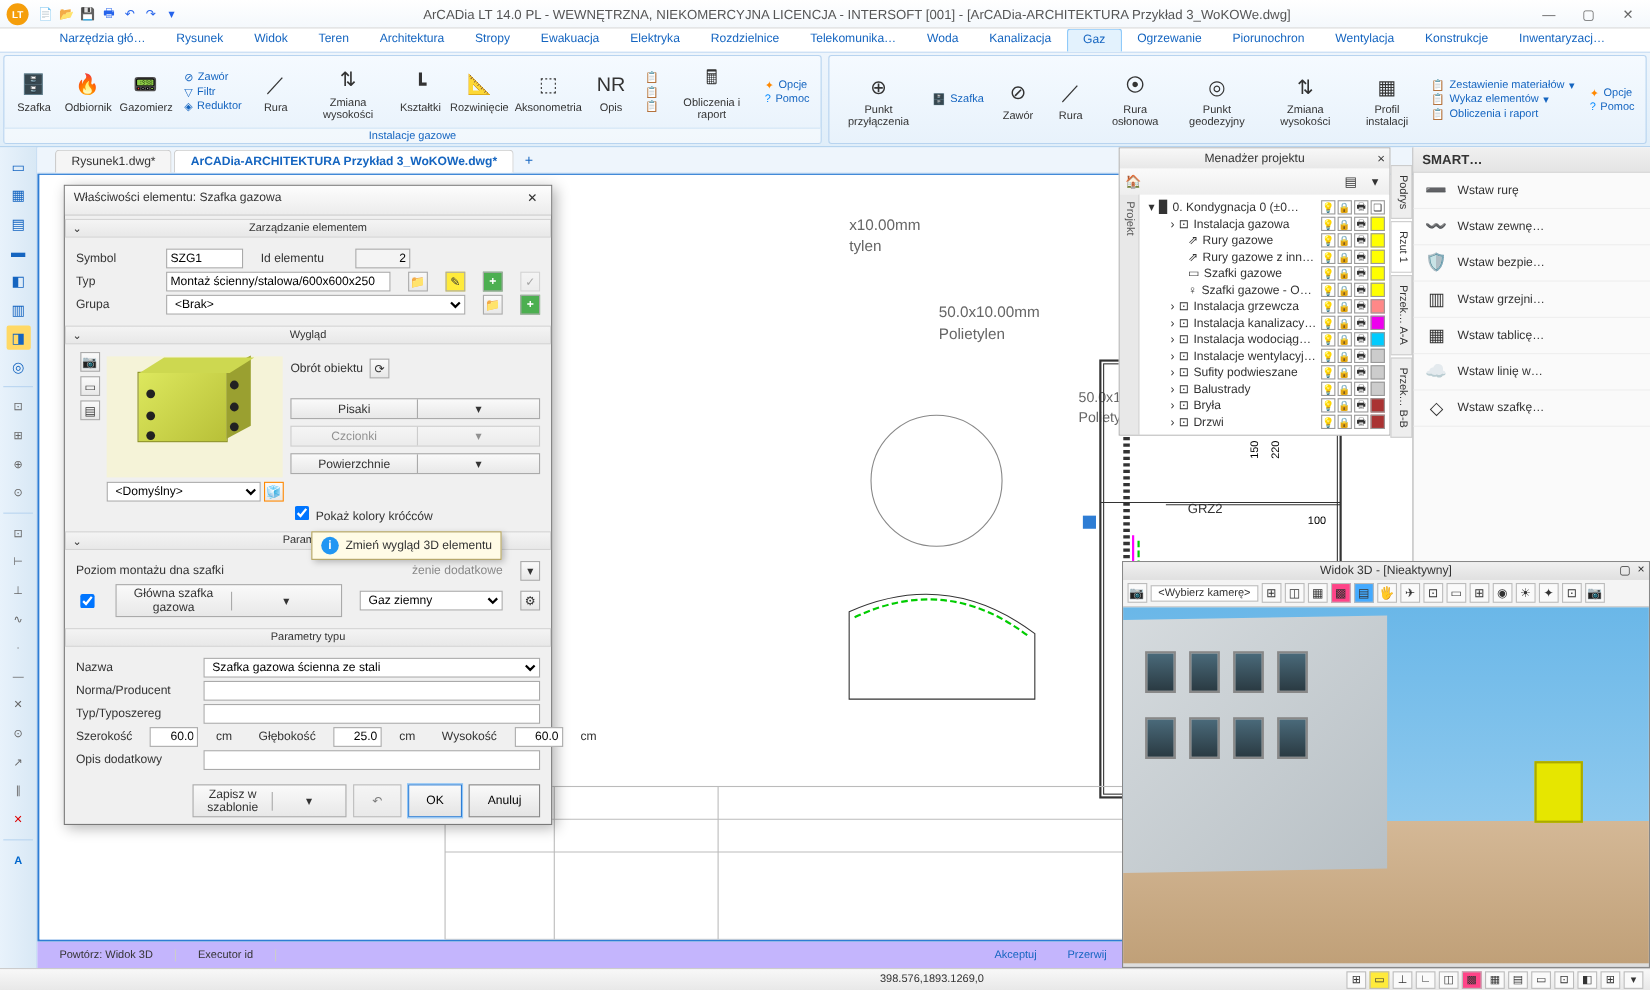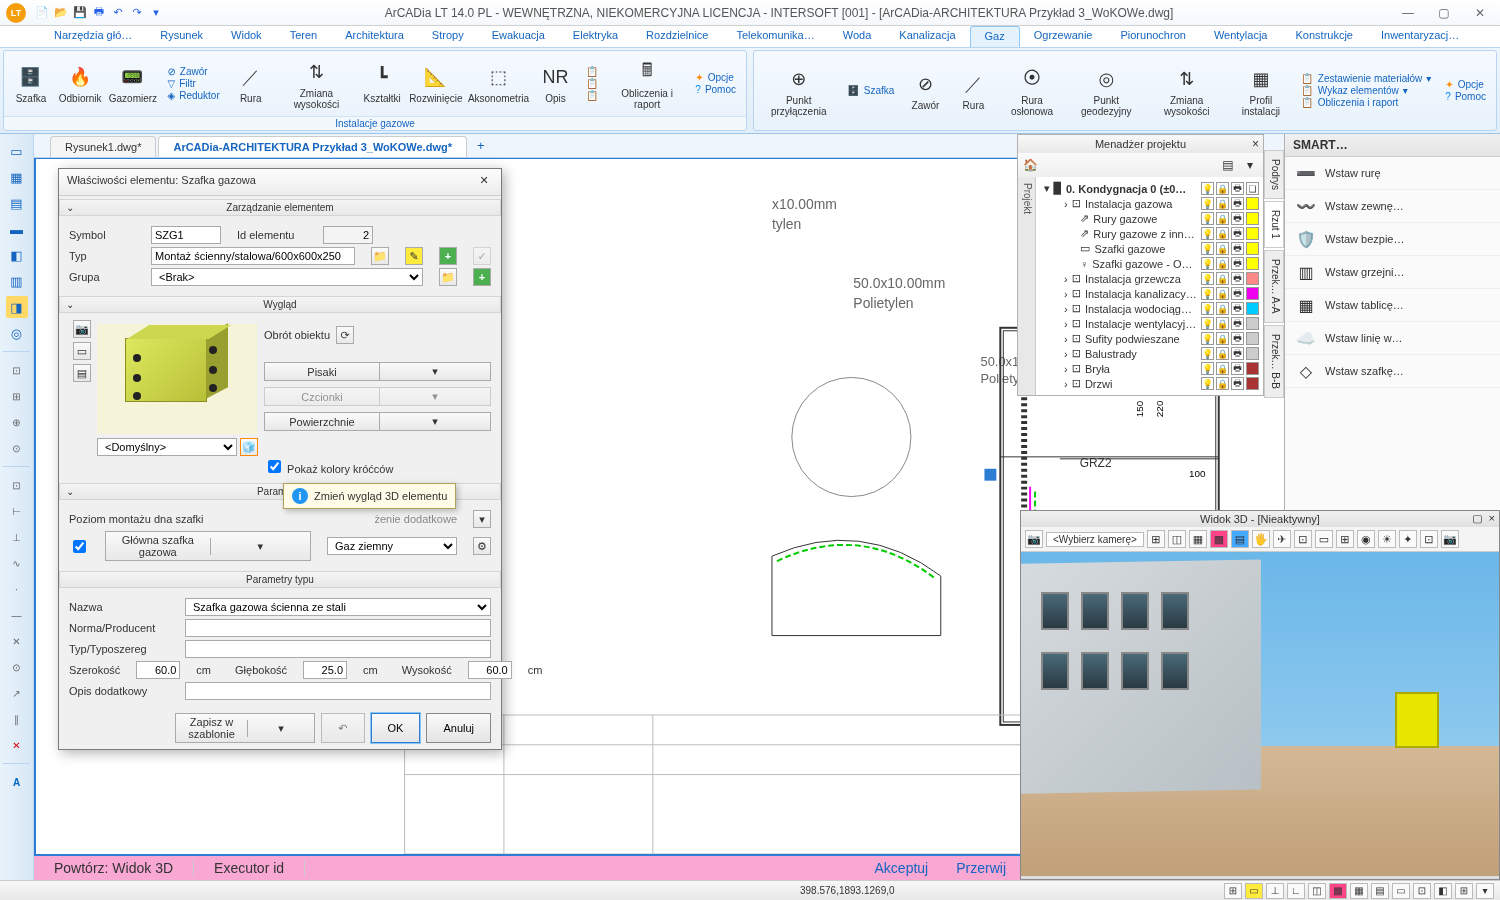--- a/index.html
+++ b/index.html
@@ -42,21 +42,21 @@
 
 .centerstack{flex:1;display:flex;flex-direction:column;min-width:0}
 .doctabs{height:24px;background:#eef5fc;display:flex;align-items:flex-end;padding-left:16px;gap:2px;border-bottom:1px solid #b8d4f0}
 .doctabs .dtab{padding:4px 14px;font-size:11px;background:#f5f5f5;border:1px solid #ccc;border-bottom:0;border-radius:4px 4px 0 0}
 .doctabs .dtab.active{background:#fff;color:#1565c0;font-weight:600}
 .doctabs .plus{padding:4px 8px;font-size:13px;color:#1565c0}
 .docborder{flex:1;border:2px solid #2e7dd4;border-top-width:1px;position:relative;background:#fff}
 .canvas{position:absolute;inset:0;background:#fff}
 .canvas svg{position:absolute;inset:0;width:100%;height:100%}
 
-.cmdbar{height:24px;background:#f9a8d4;display:flex;align-items:center;font-size:14px}
+.cmdbar{height:24px;background:#c4b5fd;display:flex;align-items:center;font-size:10px}
 .cmdbar .seg{padding:0 20px;border-right:1px solid #ccc}
 .cmdbar .grow{flex:1}
 .cmdbar .link{color:#1565c0;padding:0 14px}
 
 
 .pm{position:absolute;right:236px;top:134px;width:247px;background:#f4f4f4;border:1px solid #b0b0b0}
 .pm .hdr{background:linear-gradient(#f8f8f8,#e8e8e8);padding:3px 6px;font-size:11px;text-align:center;position:relative}
 .pm .hdr .x{position:absolute;right:4px;top:2px;font-size:12px}
 .pm .body{display:flex}
 .pm .sidetab{width:18px;background:#e8e8e8;border-right:1px solid #ccc;writing-mode:vertical-rl;text-orientation:mixed;font-size:10px;padding:6px 2px;color:#555}
@@ -408,21 +408,21 @@
     <div style="flex:1"></div>
     <span>▤</span>
     <span>▾</span>
   </div>
   <div class="body">
     <div class="sidetab">Projekt</div>
     <div class="tree" id="pmtree">
       <div class="trow" style="padding-left:8px">
           <span>▾</span>
           <span>▉</span>
-          <span class="tname" style="font-weight:bold">0. Kondygnacja 0 (±0…</span>
+          <span class="tname" style="font-weight:normal">0. Kondygnacja 0 (±0…</span>
           <span class="icos">
             <span>💡</span>
             <span>🔒</span>
             <span>🖶</span>
             <span>❏</span>
           </span>
         </div>
     <div class="trow" style="padding-left: 28px;">
           <span>›</span>
           <span>⊡</span>

